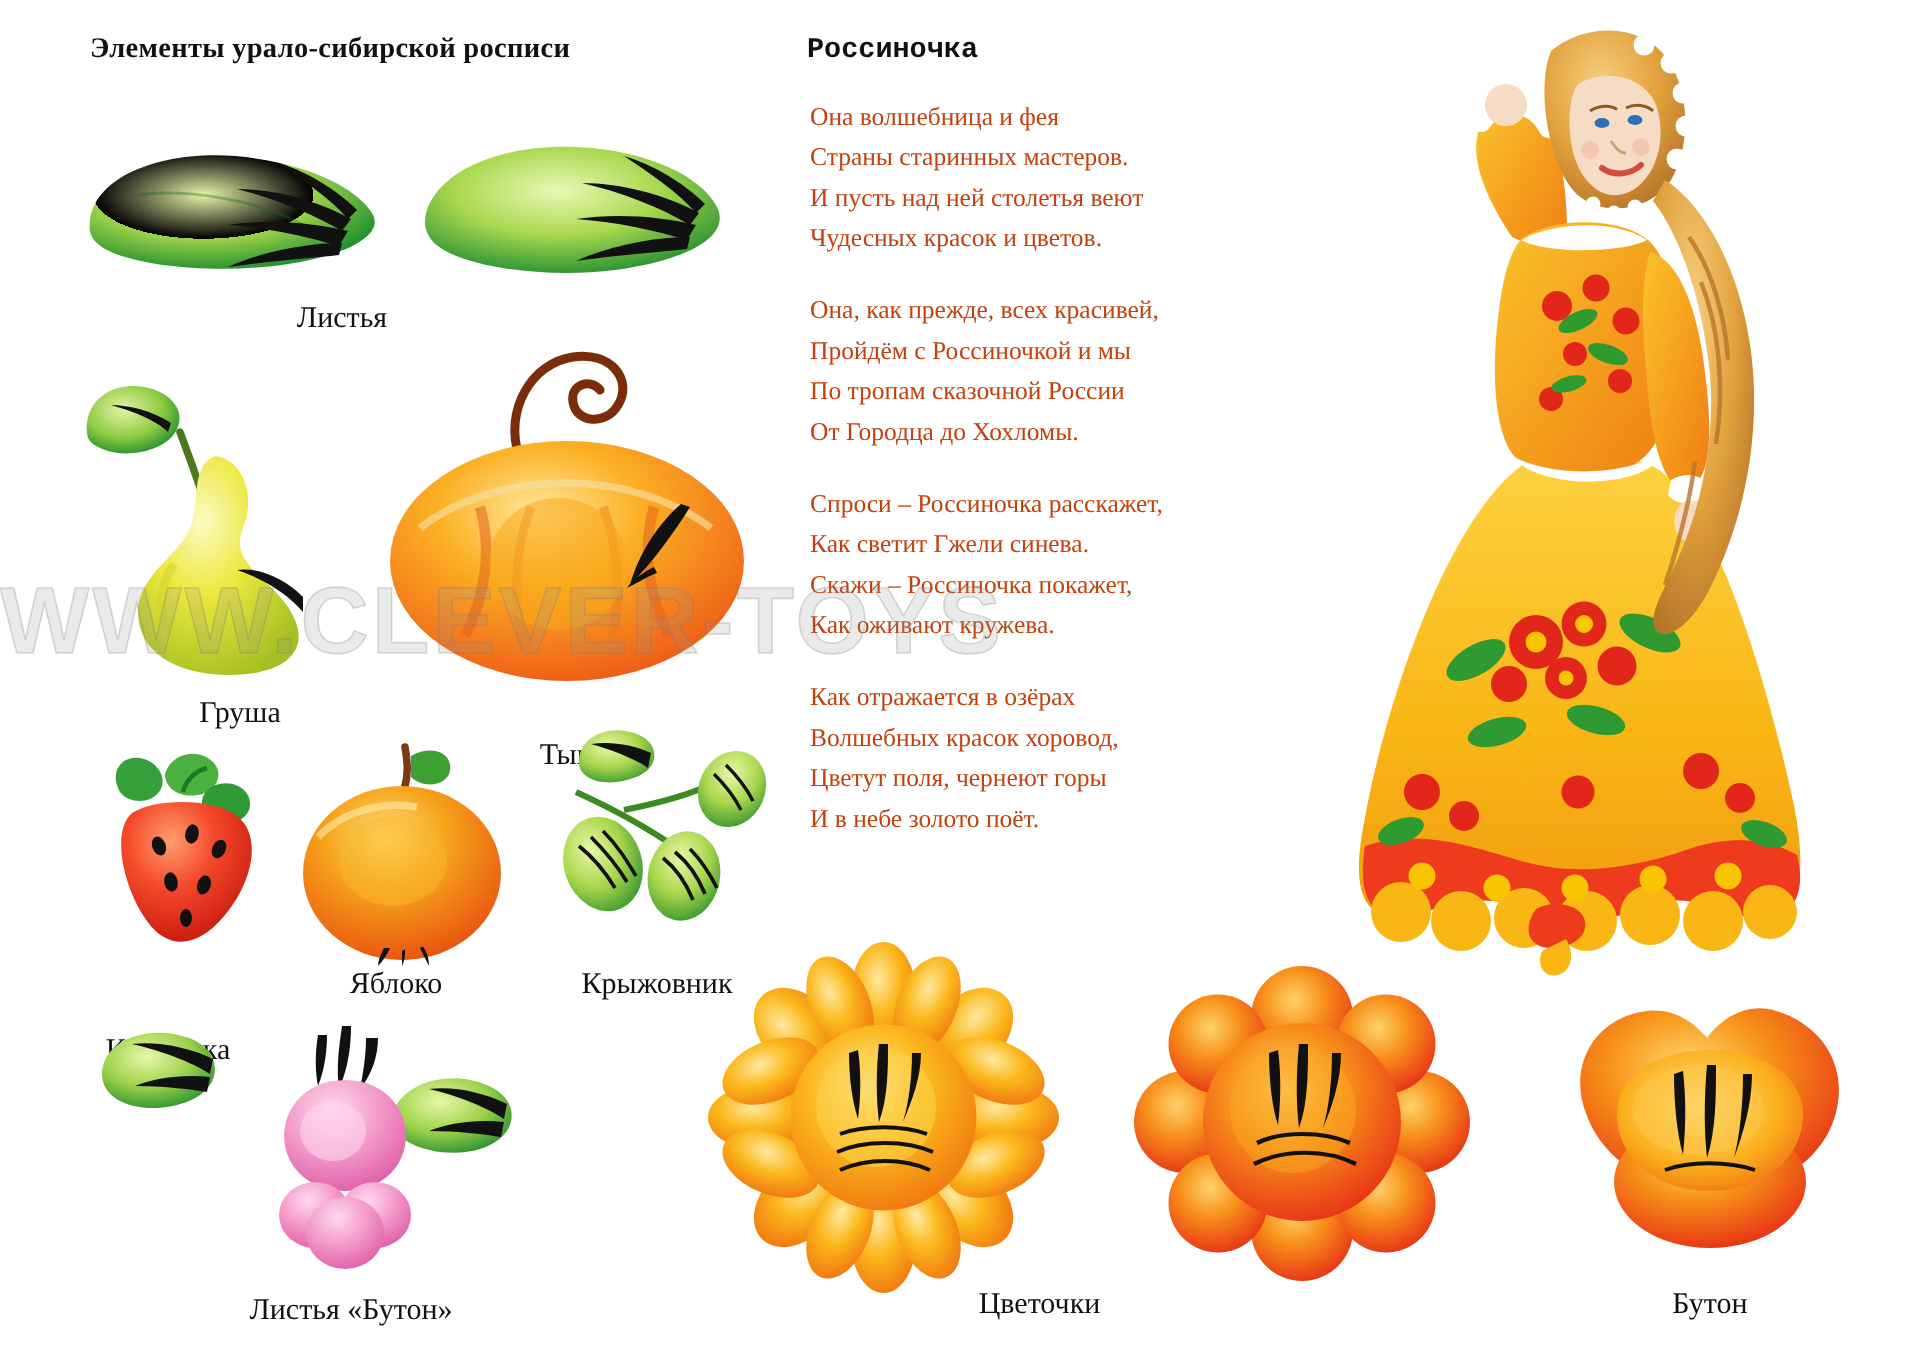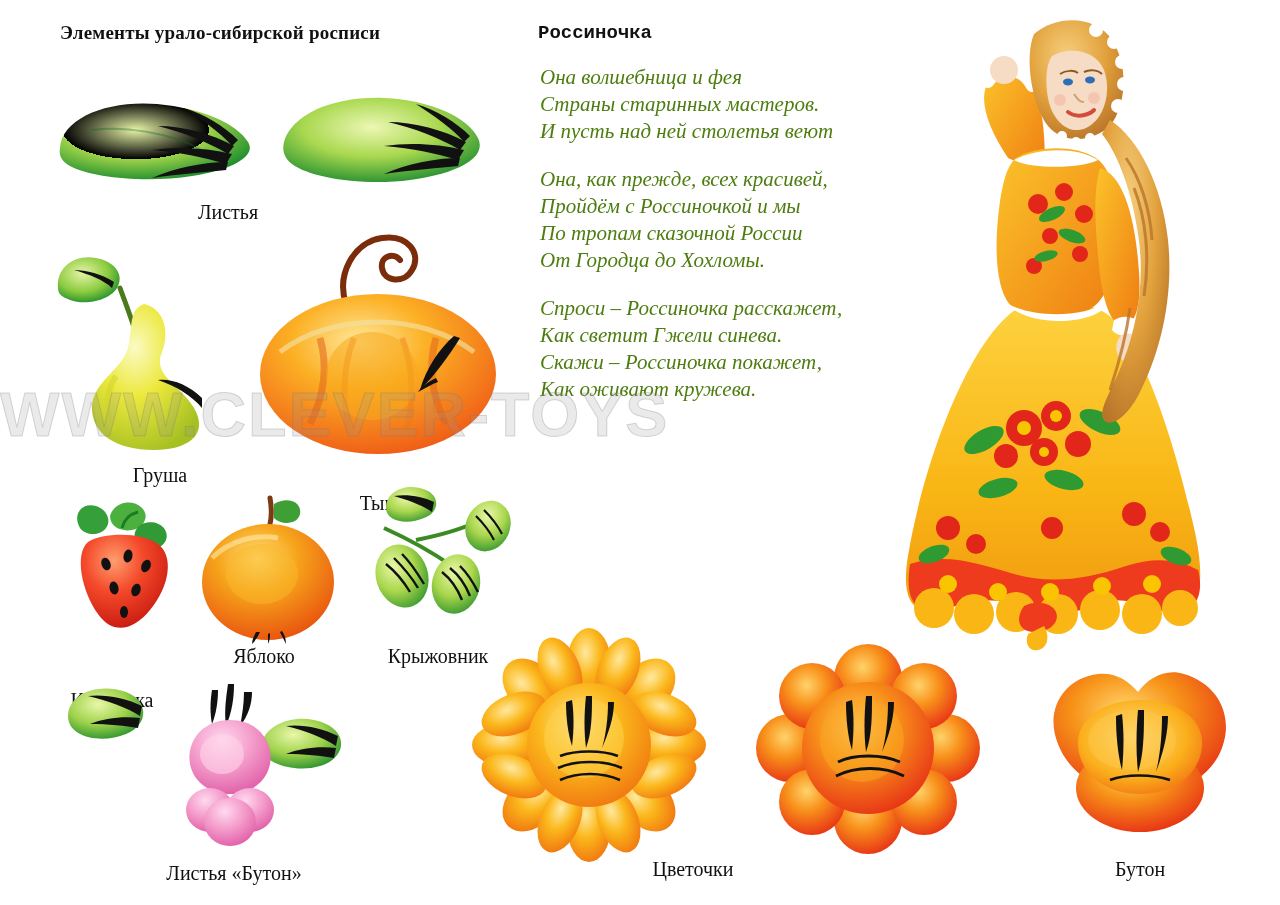--- a/index.html
+++ b/index.html
@@ -41,24 +41,23 @@
     font-size: 19px;
     color: #111;
   }
 
   
   .poem {
     position: absolute;
     left: 540px;
     top: 64px;
     width: 380px;
-    font-style: italic;
-    font-size: 21px;
+    font-size: 17px;
     line-height: 27px;
-    color: #4d7c0f;
+    color: #c2410c;
   }
   .poem .stanza { margin-bottom: 21px; }
   .poem .line { white-space: nowrap; }
 
   
   .caption {
     position: absolute;
     font-size: 20px;
     color: #111;
     text-align: center;
@@ -105,32 +104,39 @@
 <div class="page">
 
   <div class="heading-left">Элементы урало-сибирской росписи</div>
   <div class="heading-right">Россиночка</div>
 
   <div class="poem">
     <div class="stanza">
       <div class="line">Она волшебница и фея</div>
       <div class="line">Страны старинных мастеров.</div>
       <div class="line">И пусть над ней столетья веют</div>
+      <div class="line">Чудесных красок и цветов.</div>
     </div>
     <div class="stanza">
       <div class="line">Она, как прежде, всех красивей,</div>
       <div class="line">Пройдём с Россиночкой и мы</div>
       <div class="line">По тропам сказочной России</div>
       <div class="line">От Городца до Хохломы.</div>
     </div>
     <div class="stanza">
       <div class="line">Спроси – Россиночка расскажет,</div>
       <div class="line">Как светит Гжели синева.</div>
       <div class="line">Скажи – Россиночка покажет,</div>
       <div class="line">Как оживают кружева.</div>
+    </div>
+    <div class="stanza">
+      <div class="line">Как отражается в озёрах</div>
+      <div class="line">Волшебных красок хоровод,</div>
+      <div class="line">Цветут поля, чернеют горы</div>
+      <div class="line">И в небе золото поёт.</div>
     </div>
   </div>
 
   <div class="fig" style="left:52px; top:90px;">
     <svg width="440" height="110" viewBox="0 0 440 110">
       <defs>
         <radialGradient id="lg1" cx="40%" cy="35%" r="70%">
           <stop offset="0%" stop-color="#e8f5a8"></stop>
           <stop offset="55%" stop-color="#9ed martinez"></stop>
           <stop offset="55%" stop-color="#9ed24a"></stop>

